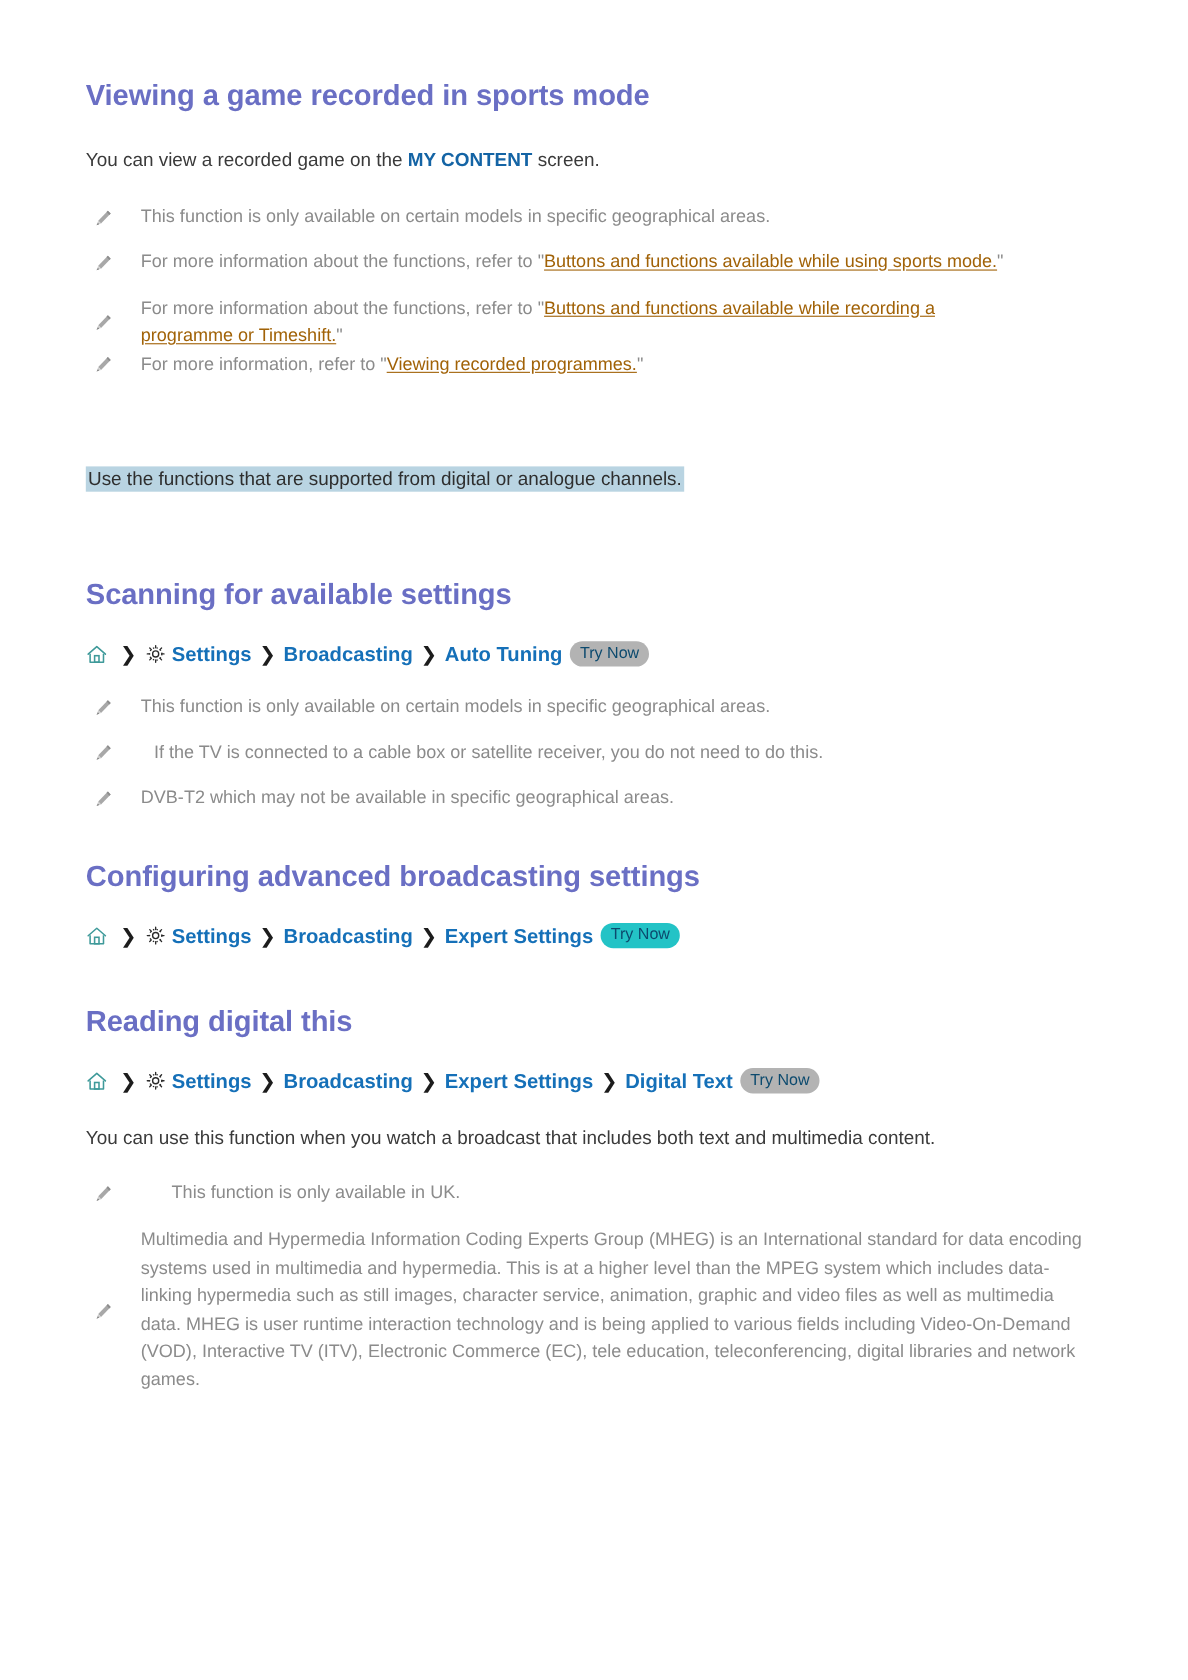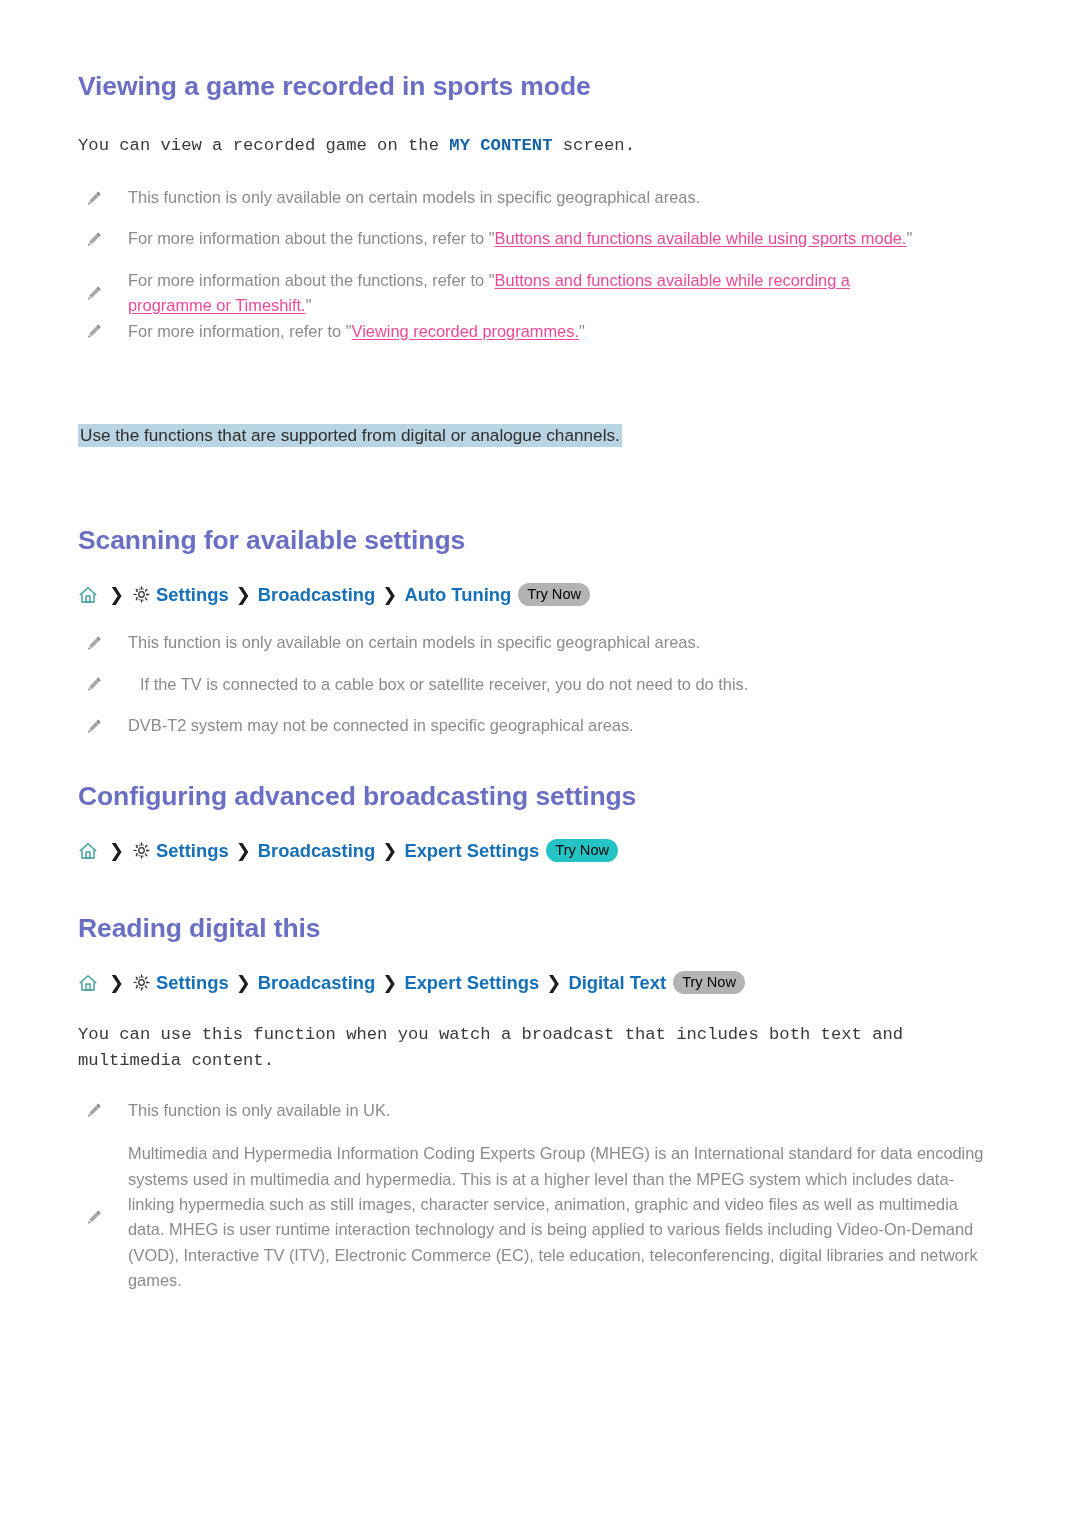--- a/index.html
+++ b/index.html
@@ -40,21 +40,20 @@
     line-height: 1.22;
     margin: 0;
   }
 
   
   .para {
     font-size: 17.2px;
     line-height: 1.5;
     color: #3a3a3a;
     margin: 0;
-    font-family: Liberation Mono, monospace;
   }
   .para .lnk-strong {
     color: #1464a5;
     font-weight: 700;
   }
   .highlight-line {
     display: inline;
     background: #b9d4e2;
     font-size: 17.2px;
     line-height: 1.5;
@@ -81,21 +80,21 @@
   .note-text {
     flex: 1 1 auto;
     padding-left: 22px;
     font-size: 16.4px;
     line-height: 1.55;
     color: #8b8b8b;
   }
   .note-text .u {
     text-decoration: underline;
     text-underline-offset: 2px;
-    color: #ec4899;
+    color: #a16207;
   }
 
   
   .crumb {
     display: flex;
     align-items: center;
     flex-wrap: nowrap;
     gap: 0;
     font-size: 18.4px;
     line-height: 1.2;
@@ -130,21 +129,21 @@
     white-space: nowrap;
   }
   .badge {
     display: inline-flex;
     align-items: center;
     justify-content: center;
     height: 23px;
     padding: 0 9px 1px 9px;
     margin-left: 7px;
     border-radius: 12px;
-    color: #000000;
+    color: #0c4a6e;
     font-size: 14.6px;
     font-weight: 400;
     line-height: 1;
     white-space: nowrap;
   }
   .badge.grey { background: #b3b3b3; }
   .badge.teal { background: #23c3c6; }
 
   
   .blk { position: absolute; }
@@ -289,21 +288,21 @@
       <span class="note-icon">
         <svg viewBox="0 0 24 24" aria-hidden="true">
           <g transform="rotate(12 12 12)">
             <path d="M13.6 3.3 L16.9 5.6 L9.6 17.3 L6.3 15.0 Z" fill="#a8a8a8"></path>
             <path d="M13.6 3.3 L16.9 5.6 L15.9 7.2 L12.6 4.9 Z" fill="#8d8d8d"></path>
             <path d="M6.3 15.0 L9.6 17.3 L5.6 19.8 Z" fill="#cfcfcf"></path>
             <path d="M5.6 19.8 L6.45 17.2 L7.9 18.2 Z" fill="#7d7d7d"></path>
           </g>
         </svg>
       </span>
-      <div class="note-text">DVB-T2 system may not be connected in specific geographical areas.</div>
+      <div class="note-text">DVB-T2 which may not be available in specific geographical areas.</div>
     </div>
   </div>
 
   <div class="blk" style="left:78px; top:780px; width:930px;">
 
     <h2 class="h-sub">Configuring advanced broadcasting settings</h2>
 
     <div class="crumb" style="margin-top:26px;">
       <span class="crumb-home">
         <svg viewBox="0 0 24 24" aria-hidden="true">
@@ -362,21 +361,21 @@
       <span class="crumb-item">Broadcasting</span>
       <span class="crumb-sep">❯</span>
       <span class="crumb-item">Expert Settings</span>
       <span class="crumb-sep">❯</span>
       <span class="crumb-item">Digital Text</span>
       <span class="badge grey">Try Now</span>
     </div>
 
     <p class="para" style="margin-top:28px;">You can use this function when you watch a broadcast that includes both text and multimedia content.</p>
 
-    <div class="note" style="margin-top:24px;">
+    <div class="note" style="margin-top:24px;gap:28px;">
       <span class="note-icon">
         <svg viewBox="0 0 24 24" aria-hidden="true">
           <g transform="rotate(12 12 12)">
             <path d="M13.6 3.3 L16.9 5.6 L9.6 17.3 L6.3 15.0 Z" fill="#a8a8a8"></path>
             <path d="M13.6 3.3 L16.9 5.6 L15.9 7.2 L12.6 4.9 Z" fill="#8d8d8d"></path>
             <path d="M6.3 15.0 L9.6 17.3 L5.6 19.8 Z" fill="#cfcfcf"></path>
             <path d="M5.6 19.8 L6.45 17.2 L7.9 18.2 Z" fill="#7d7d7d"></path>
           </g>
         </svg>
       </span>

